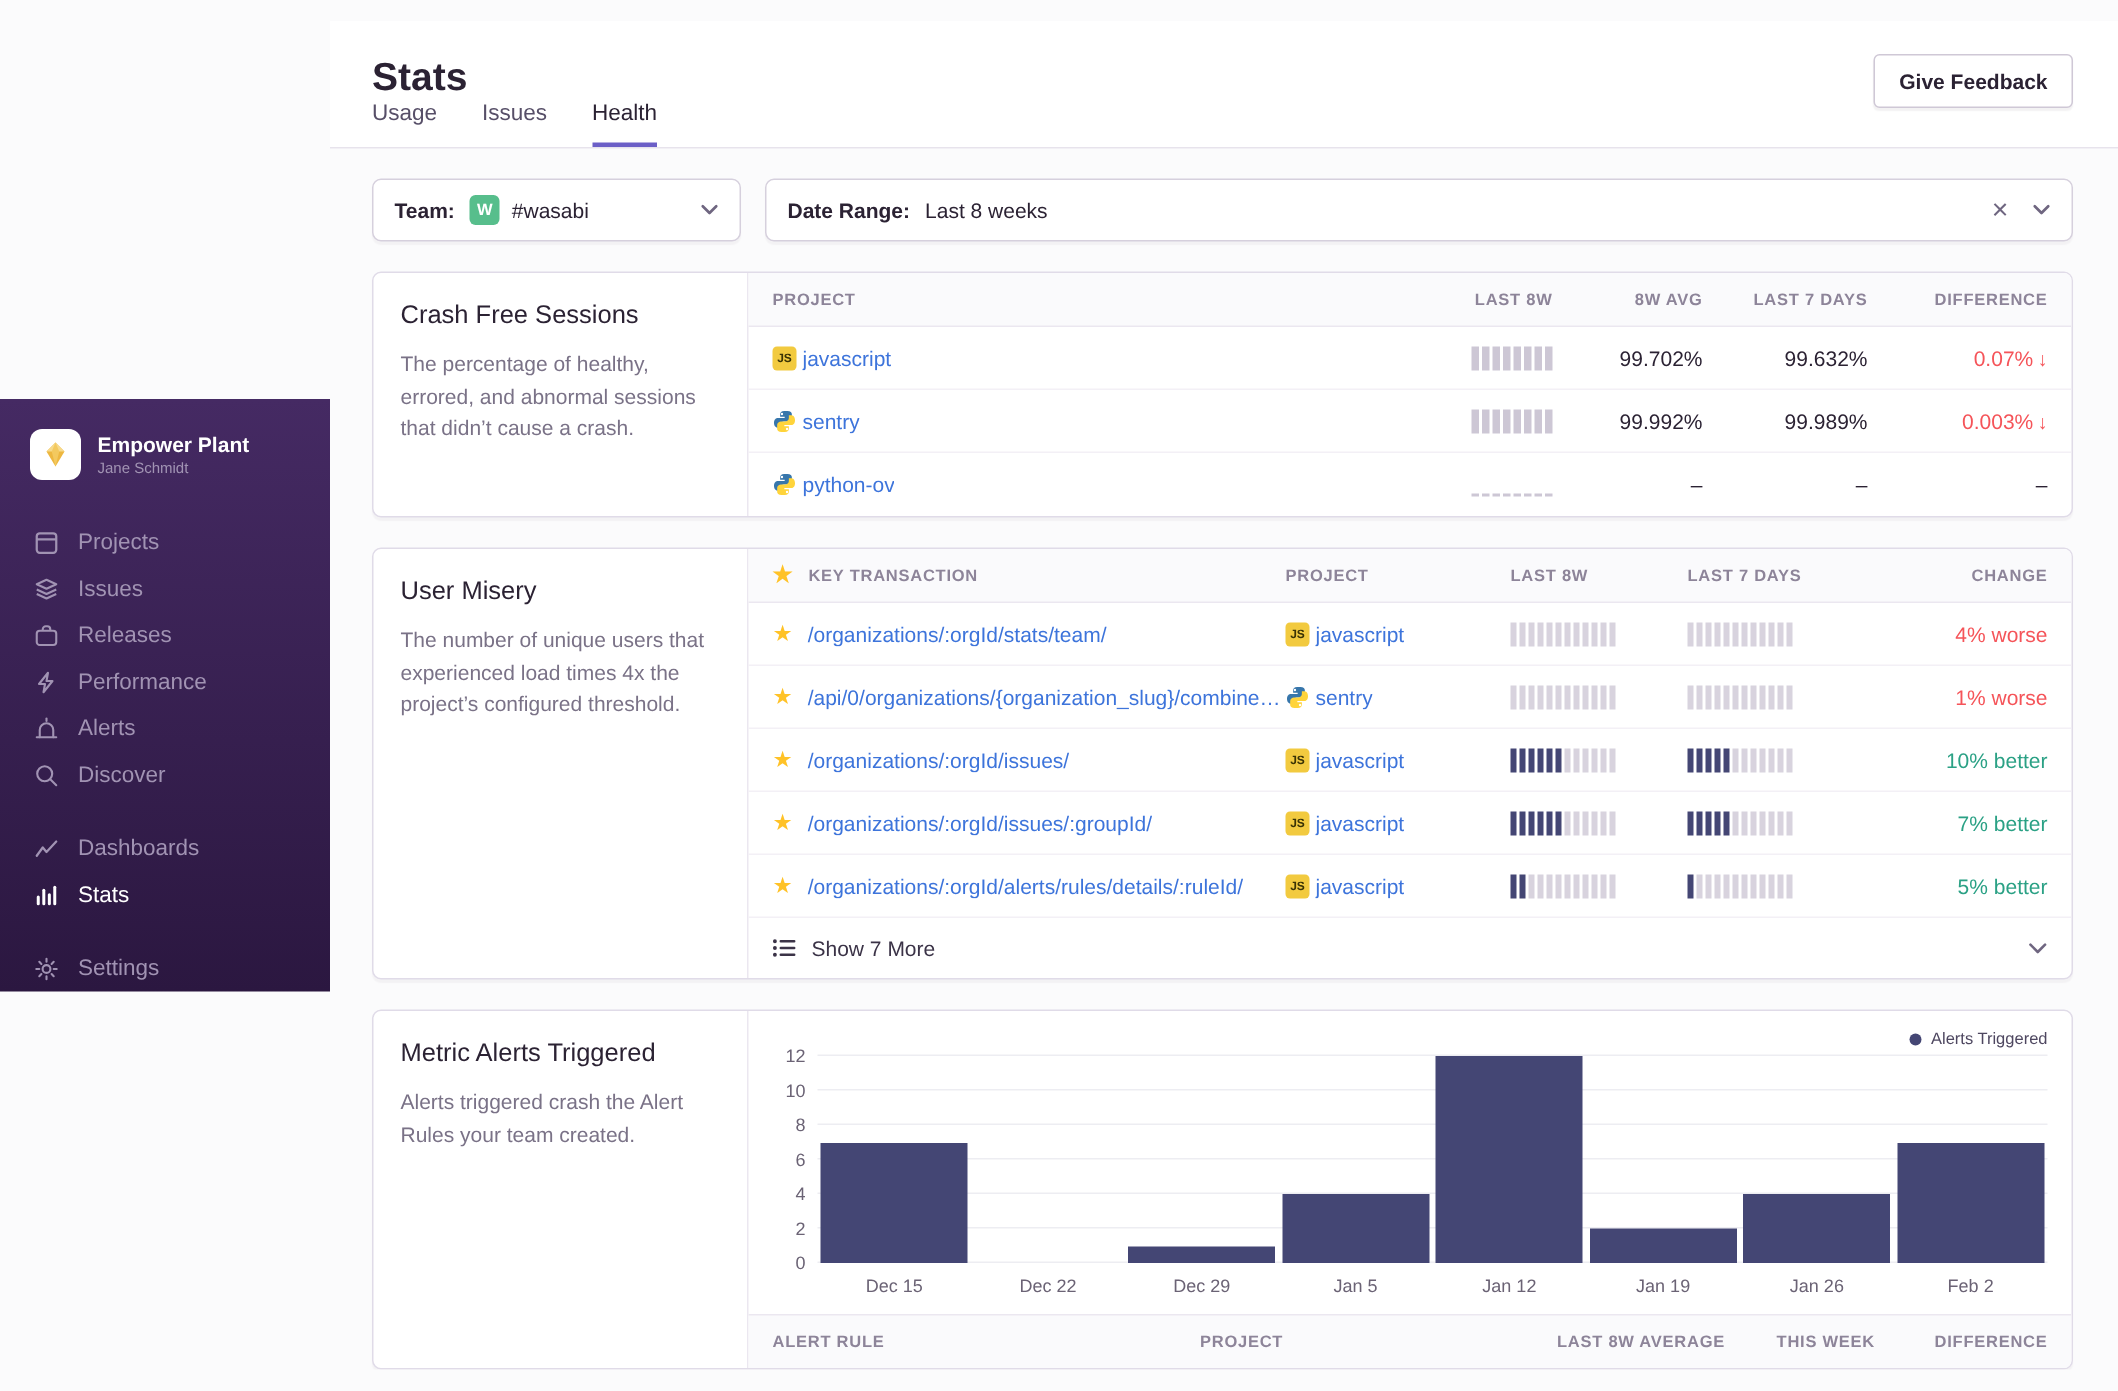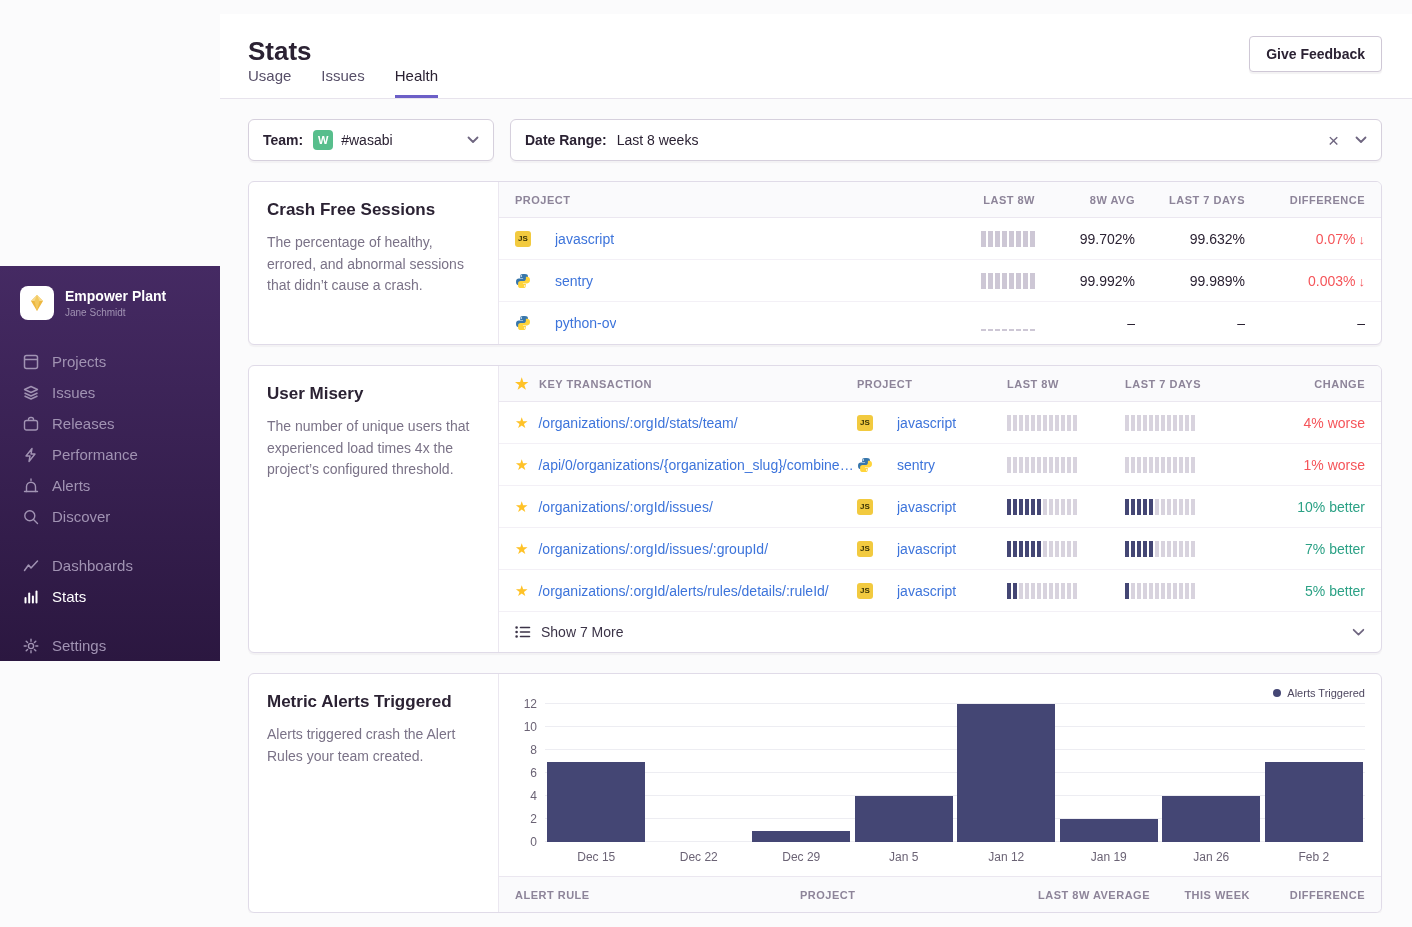--- a/index.html
+++ b/index.html
@@ -49,37 +49,37 @@
     font-size:11px; font-weight:bold; display:flex; align-items:center; justify-content:center;
     margin-right:8px; flex:0 0 20px; }
   .chev { margin-left:auto; color:#6f6680; display:flex; align-items:center; }
   .range-icons { margin-left:auto; display:flex; align-items:center; gap:16px; color:#6f6680; }
   .x-icon { font-size:19px; line-height:1; cursor:pointer; }
 
   
   .panel { display:flex; background:#fff; border:1px solid #e0dbe8; border-radius:6px;
     margin-bottom:20px; overflow:hidden; box-shadow:0 2px 1px rgba(43,34,51,0.04); }
   .panel-desc { width:250px; flex:0 0 250px; border-right:1px solid #ebe7f0; padding:18px 18px; }
-  .panel-desc h2 { margin:0 0 12px; font-size:17px; font-weight:bold; color:#2b2233; }
+  .panel-desc h2 { margin:0 0 12px; font-size:17px; font-weight:normal; color:#2b2233; }
   .panel-desc p { margin:0; font-size:14px; color:#7a7287; line-height:1.55; }
   .panel-table { flex:1; min-width:0; display:flex; flex-direction:column; }
 
   .t-head { display:grid; align-items:center; height:36px; background:#fafafc;
     border-bottom:1px solid #ebe7f0; padding:0 16px; font-size:11px; font-weight:bold;
     letter-spacing:.5px; color:#8d8499; }
   .t-row { display:grid; align-items:center; height:42px; padding:0 16px;
     border-bottom:1px solid #f3f0f6; font-size:14px; color:#2b2233; }
   .cf-grid { grid-template-columns:minmax(0,1fr) 110px 100px 110px 120px; }
   .um-grid { grid-template-columns:minmax(0,1fr) 150px 118px 128px 112px; }
   .ma-grid { grid-template-columns:minmax(0,1fr) 200px 150px 100px 115px; }
   .num { text-align:right; }
   .cellflex-r { display:flex; justify-content:flex-end; align-items:center; }
   .cellflex-l { display:flex; justify-content:flex-start; align-items:center; }
 
-  .project-cell { display:flex; align-items:center; gap:24px; min-width:0; }
+  .project-cell { display:flex; align-items:center; gap:4px; min-width:0; }
   .link { color:#3d74db; text-decoration:none; cursor:pointer; white-space:nowrap;
     overflow:hidden; text-overflow:ellipsis; }
   .jsb { width:16px; height:16px; border-radius:3px; background:#f2ca3f; color:#3a3305;
     font-weight:bold; font-size:8px; display:inline-flex; align-items:center;
     justify-content:center; flex:0 0 16px; }
   .pf { display:inline-flex; align-items:center; flex:0 0 16px; }
 
   .spark { display:inline-flex; align-items:flex-end; gap:2px; height:16px; }
   .sb { width:5px; display:inline-block; background:#cdc7d5; }
   .sb.dark { background:#444674; width:4px; }

